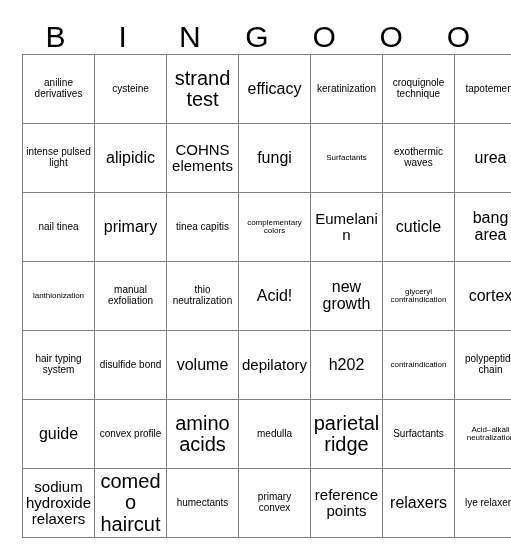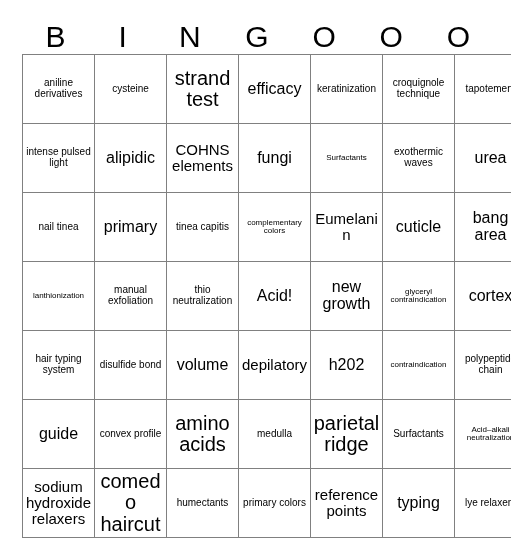--- a/index.html
+++ b/index.html
@@ -227,27 +227,27 @@
           <td>
             <span class="cell-text fs-sm">sodium hydroxide relaxers</span>
           </td>
           <td>
             <span class="cell-text fs-xl">comedo haircut</span>
           </td>
           <td>
             <span class="cell-text fs-xs">humectants</span>
           </td>
           <td>
-            <span class="cell-text fs-md">primary colors</span>
+            <span class="cell-text fs-md">primary convex</span>
           </td>
           <td>
             <span class="cell-text fs-sm">reference points</span>
           </td>
           <td>
-            <span class="cell-text fs-lg">typing</span>
+            <span class="cell-text fs-lg">relaxers</span>
           </td>
           <td>
             <span class="cell-text fs-md">lye relaxers</span>
           </td>
         </tr>
       </tbody>
   </table>
 
 </div>
 

